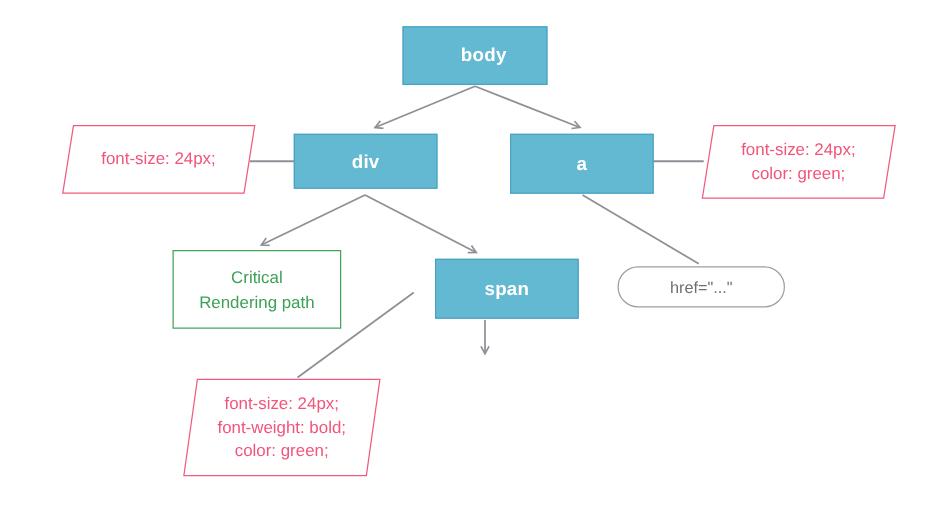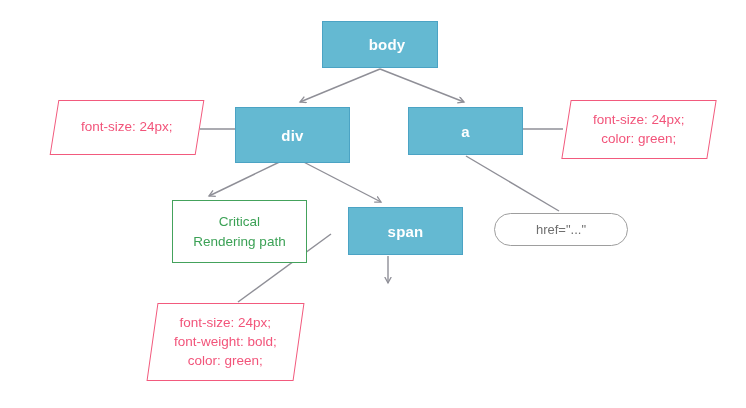--- a/index.html
+++ b/index.html
@@ -28,38 +28,37 @@
     box-sizing: border-box;
     display: flex;
     align-items: center;
     justify-content: center;
     color: #ffffff;
     font-size: 15px;
     font-weight: bold;
     letter-spacing: 0.2px;
   }
   .node-body { left: 322px; top: 21px;  width: 116px; height: 47px; padding-left: 14px; }
-  .node-div  { left: 235px; top: 107px; width: 115px; height: 56px; }
+  .node-div  { left: 235px; top: 107px; width: 115px; height: 44px; }
   .node-a    { left: 408px; top: 107px; width: 115px; height: 48px; }
   .node-span { left: 348px; top: 207px; width: 115px; height: 48px; }
 
   .result {
     position: absolute;
     background: #ffffff;
     border: 1.5px solid #44a25c;
     box-sizing: border-box;
     display: flex;
     flex-direction: column;
     align-items: center;
     justify-content: center;
     color: #3ba155;
     font-size: 13.5px;
     line-height: 1.45;
     text-align: center;
-    margin-left: 34px;
   }
   .result-critical { left: 138px; top: 200px; width: 135px; height: 63px; }
   .result-medium   { left: 331px; top: 288px; width: 116px; height: 46px; }
 
   .para {
     position: absolute;
     background: #ffffff;
     border: 1.5px solid #f25a7d;
     box-sizing: border-box;
     display: flex;

